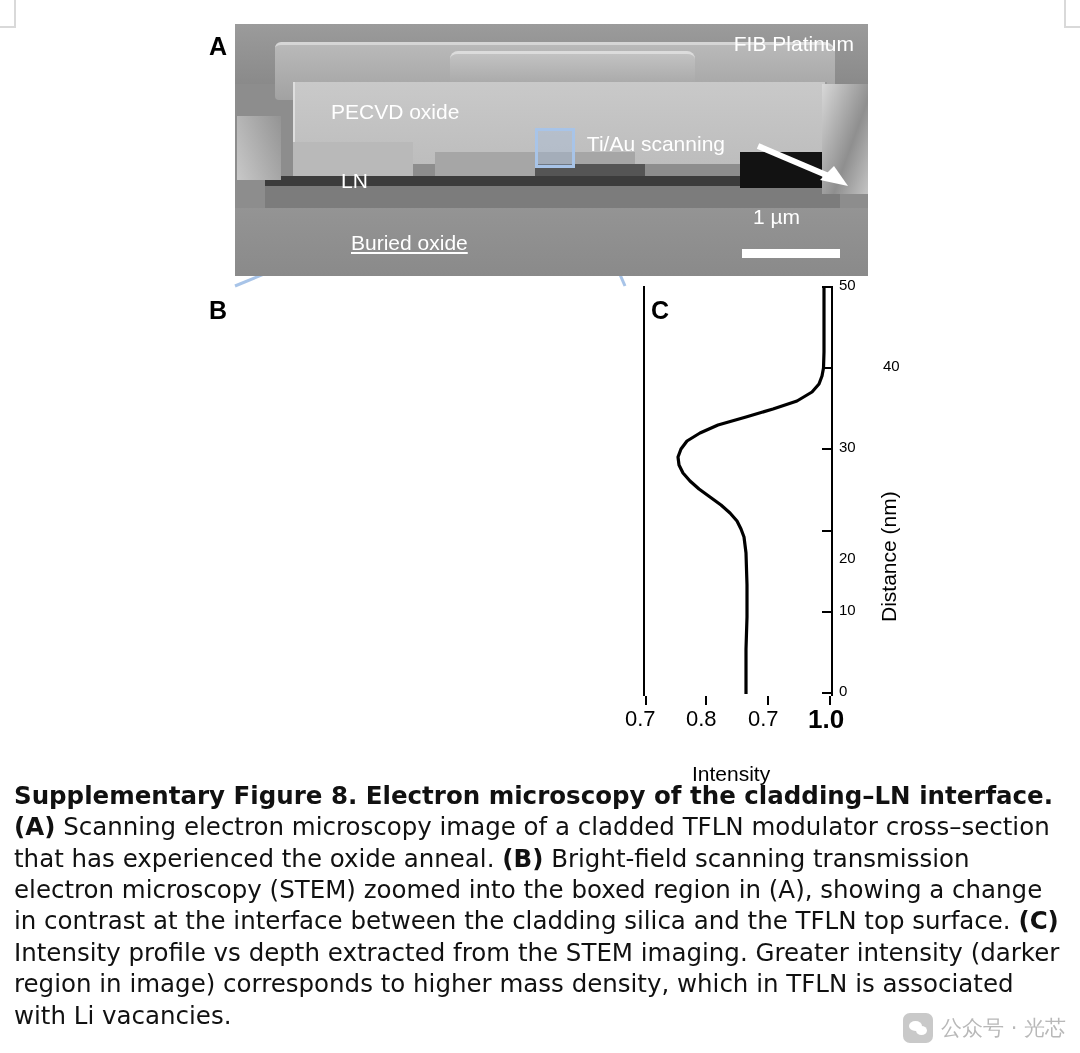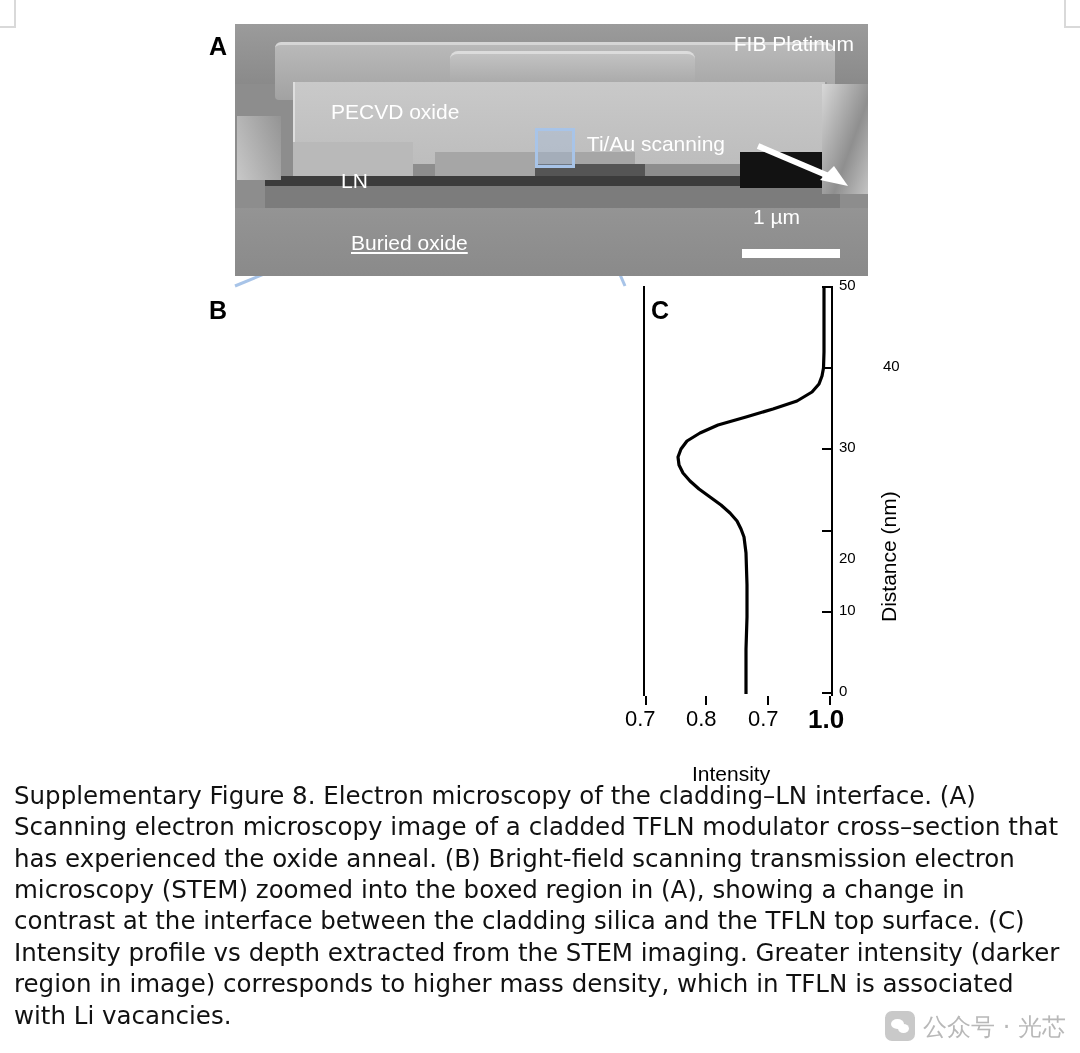--- a/index.html
+++ b/index.html
@@ -300,31 +300,32 @@
   .caption {
     position: absolute;
     left: 14px;
     top: 780px;
     width: 1052px;
     font-size: 24.5px;
     line-height: 1.28;
     color: #111;
     font-family: "DejaVu Sans", sans-serif;
   }
-  .caption b { font-weight: normal; }
+  .caption b { font-weight: bold; }
 
   
   .watermark {
     position: absolute;
     right: 14px;
     bottom: 10px;
     display: flex;
+    align-items: center;
     gap: 8px;
     color: #b8b8b8;
-    font-size: 24px;
+    font-size: 21px;
     font-family: "DejaVu Sans", sans-serif;
   }
   .wechat-badge {
     width: 30px;
     height: 30px;
     border-radius: 7px;
     background: #c9c9c9;
     position: relative;
   }
   .wechat-badge:before {

